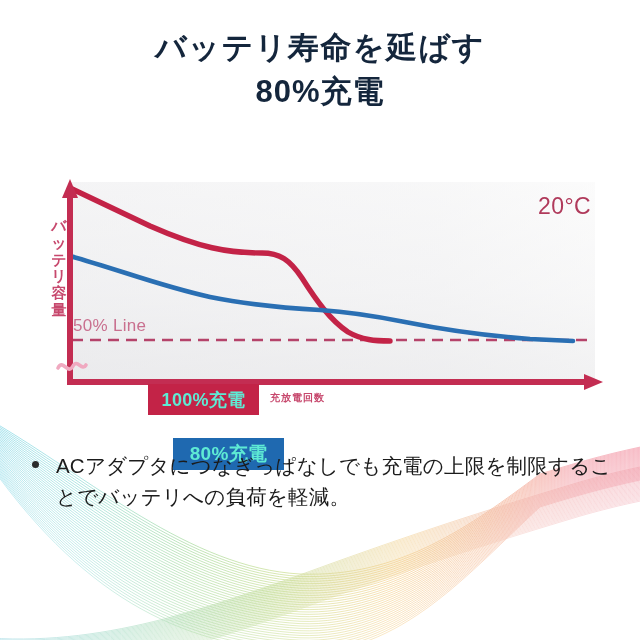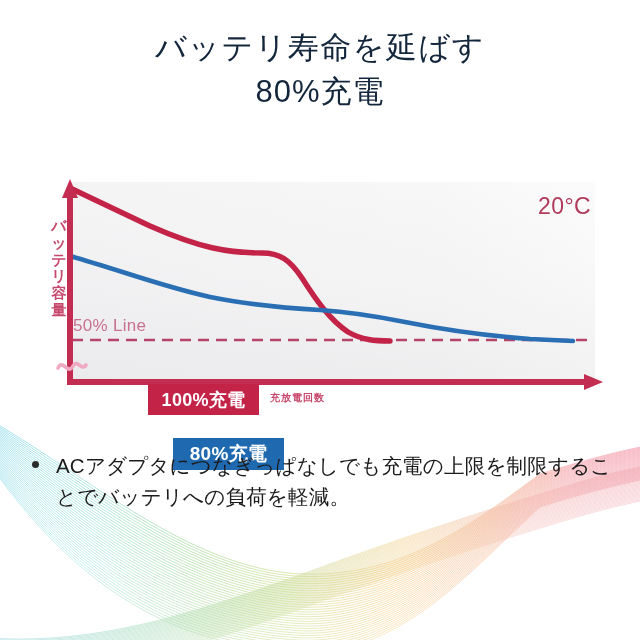--- a/index.html
+++ b/index.html
@@ -13,39 +13,39 @@
 
   
   .title-block {
     position:absolute;
     left:0; top:26px; width:640px;
     text-align:center;
     color:#152b44;
   }
   .title-line {
     font-size:31px;
-    font-weight:normal;
+    font-weight:bold;
     letter-spacing:1.5px;
     line-height:1.42;
     color:#14263c;
   }
   .title-line.second { letter-spacing:1px; }
 
   
   .chart-wrap {
     position:absolute;
     left:0; top:160px;
     width:640px; height:265px;
   }
   .chart-svg { display:block; }
 
   
   .badge {
     position:absolute;
-    color:#ffffff;
+    color:#5eead4;
     font-weight:bold;
     display:flex;
     align-items:center;
     justify-content:center;
     letter-spacing:0.3px;
     white-space:nowrap;
   }
   .badge-100 {
     left:148px; top:224px;
     width:111px; height:31px;

